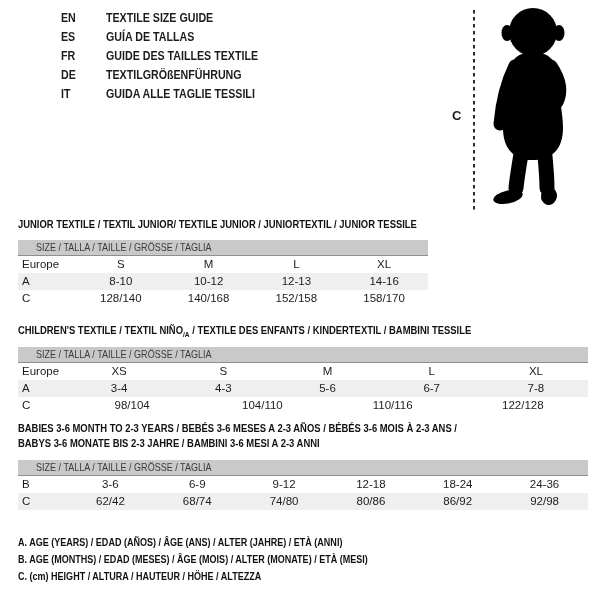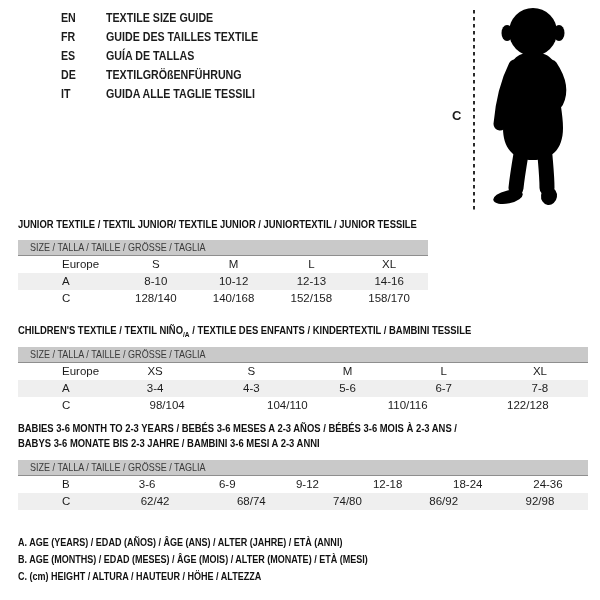--- a/index.html
+++ b/index.html
@@ -19,50 +19,50 @@
   .t1-title{top:217px;}
   .t2-title{top:323px;}
   .t3-title{top:421px;}
   .sub{font-size:8px;vertical-align:sub;}
   
   .tbl{position:absolute;left:18px;}
   .tbl-1{top:240px;width:410px;}
   .tbl-2{top:347px;width:570px;}
   .tbl-3{top:460px;width:570px;}
   .size-bar{height:15px;line-height:15px;background:#c9c9c9;border-bottom:1px solid #8e8e8e;
-        font-size:11px;color:#3a3a3a;padding-left:12px;white-space:nowrap;
+        font-size:11px;color:#3a3a3a;padding-left:18px;white-space:nowrap;
         }
   .size-bar span{display:inline-block;transform:scaleX(0.82);transform-origin:left center;}
   .trow{display:flex;height:17px;line-height:17px;font-size:11.5px;}
   .trow.alt{background:#efefef;}
-  .lc{flex:0 0 55px;padding-left:4px;white-space:nowrap;margin-left:40px;}
+  .lc{flex:0 0 55px;padding-left:4px;white-space:nowrap;}
   .tbl-2 .lc,.tbl-3 .lc{flex:0 0 45px;}
   .vc{flex:1;text-align:center;white-space:nowrap;}
   
   .notes{position:absolute;left:18px;top:534px;}
   .note{height:17px;line-height:17px;font-weight:bold;font-size:11px;white-space:nowrap;
         transform:scaleX(0.82);transform-origin:left center;color:#111;}
 </style>
 </head>
 <body>
 
 <div class="page">
 
   <div class="langs">
     <div class="lang-row">
       <span class="lang-code">EN</span>
       <span class="lang-label">TEXTILE SIZE GUIDE</span>
     </div>
     <div class="lang-row">
+      <span class="lang-code">ES</span>
+      <span class="lang-label">GUÍA DE TALLAS</span>
+    </div>
+    <div class="lang-row">
       <span class="lang-code">FR</span>
       <span class="lang-label">GUIDE DES TAILLES TEXTILE</span>
-    </div>
-    <div class="lang-row">
-      <span class="lang-code">ES</span>
-      <span class="lang-label">GUÍA DE TALLAS</span>
     </div>
     <div class="lang-row">
       <span class="lang-code">DE</span>
       <span class="lang-label">TEXTILGRÖßENFÜHRUNG</span>
     </div>
     <div class="lang-row">
       <span class="lang-code">IT</span>
       <span class="lang-label">GUIDA ALLE TAGLIE TESSILI</span>
     </div>
   </div>
@@ -161,20 +161,21 @@
       <span class="vc">9-12</span>
       <span class="vc">12-18</span>
       <span class="vc">18-24</span>
       <span class="vc">24-36</span>
     </div>
     <div class="trow alt">
       <span class="lc">C</span>
       <span class="vc">62/42</span>
       <span class="vc">68/74</span>
       <span class="vc">74/80</span>
+      <span class="vc">80/86</span>
       <span class="vc">86/92</span>
       <span class="vc">92/98</span>
     </div>
   </div>
 
   <div class="notes">
     <div class="note">A. AGE (YEARS) / EDAD (AÑOS) / ÂGE (ANS) / ALTER (JAHRE) / ETÀ (ANNI)</div>
     <div class="note">B. AGE (MONTHS) / EDAD (MESES) / ÂGE (MOIS) / ALTER (MONATE) / ETÀ (MESI)</div>
     <div class="note">C. (cm) HEIGHT / ALTURA / HAUTEUR / HÖHE / ALTEZZA</div>
   </div>

